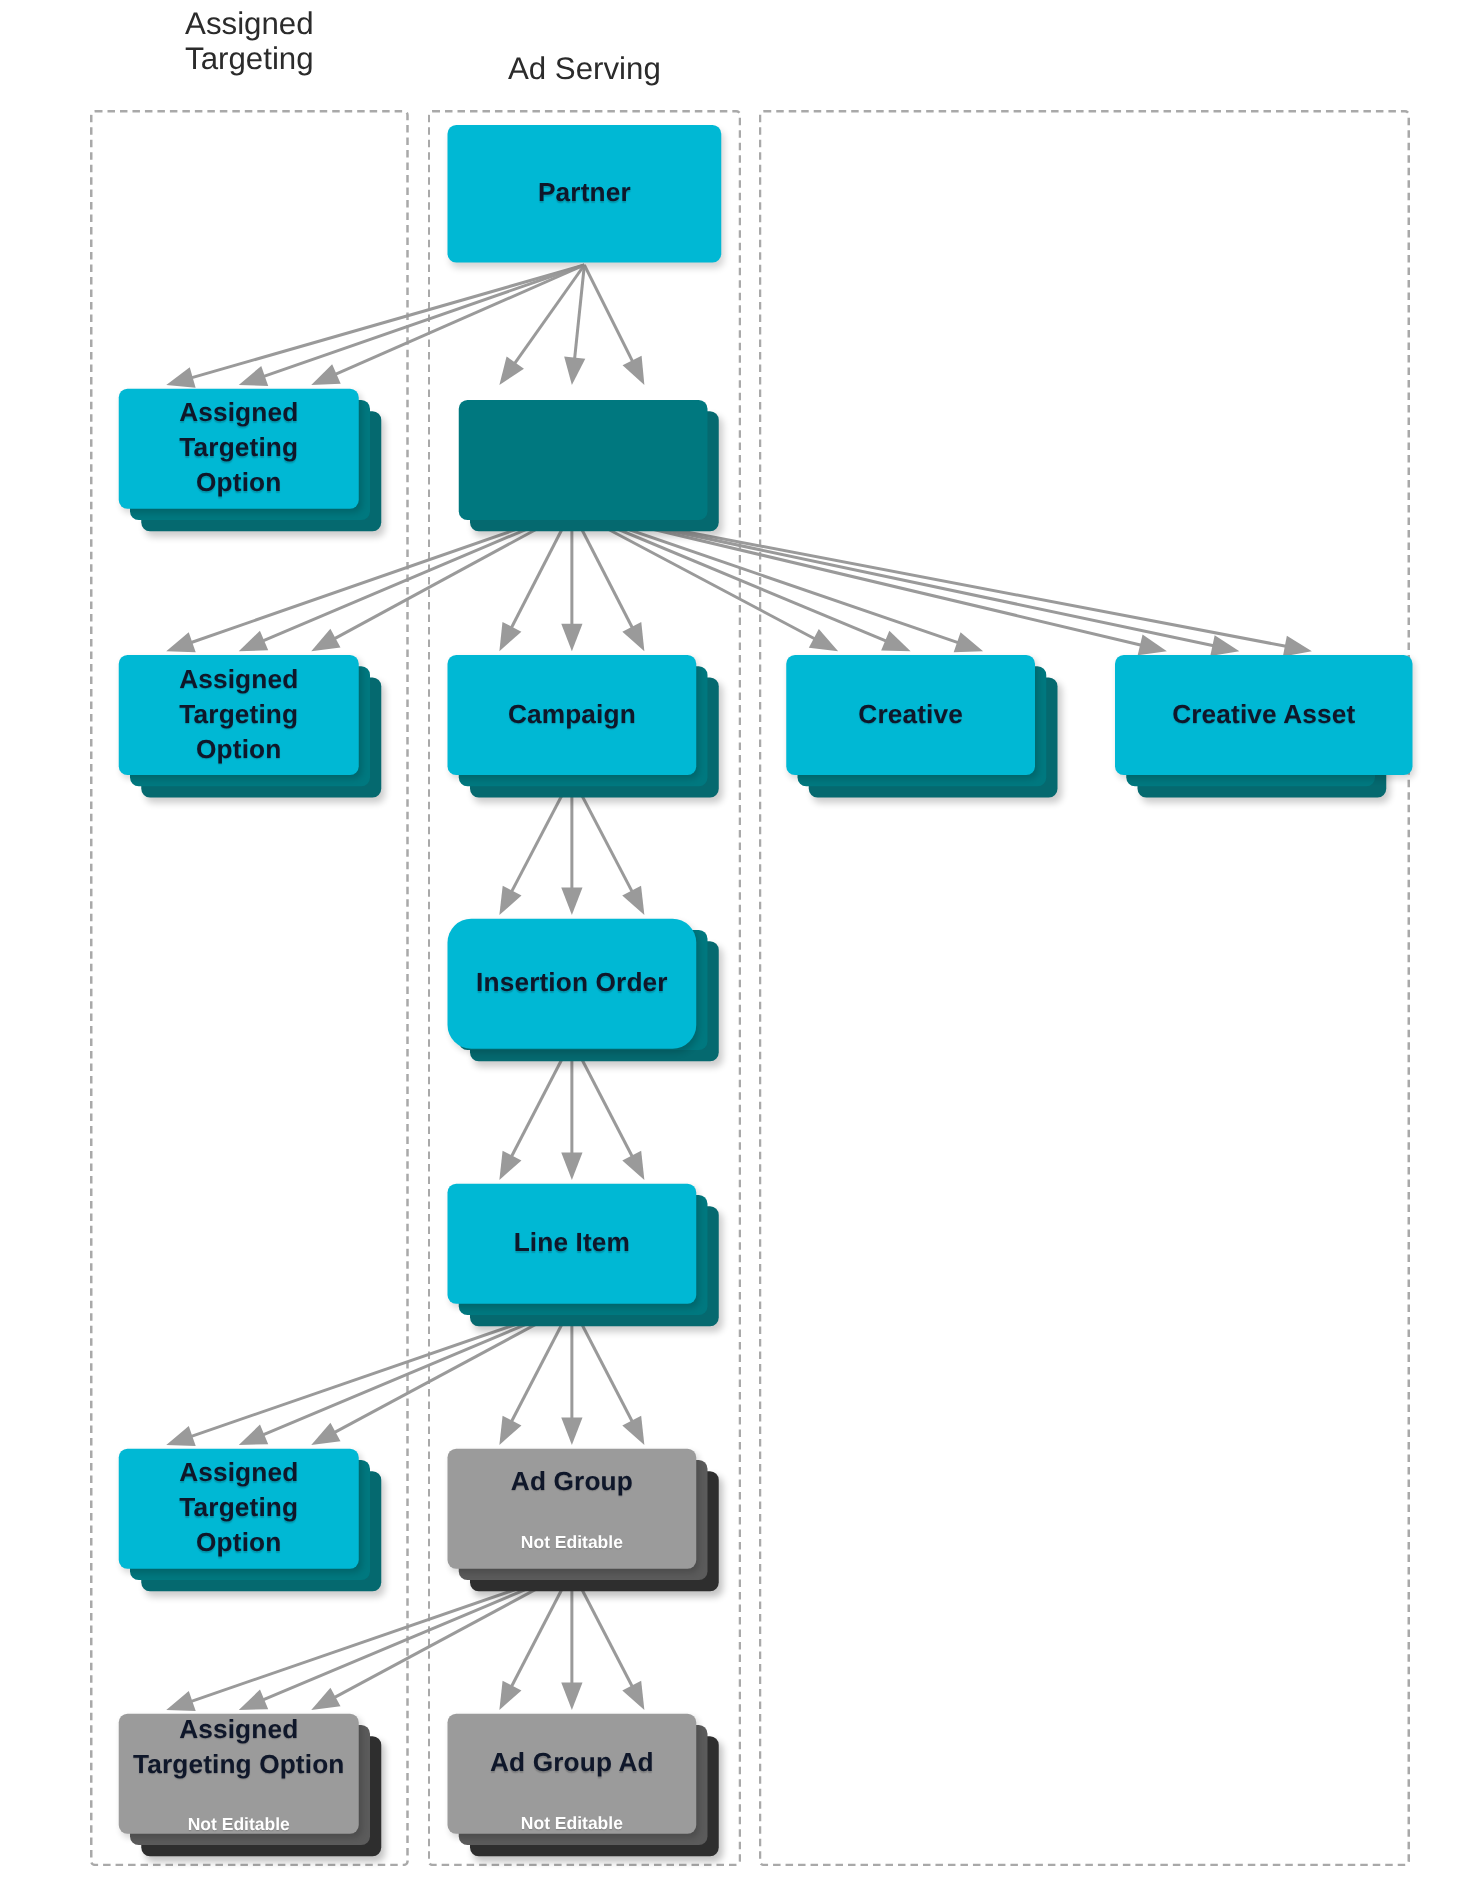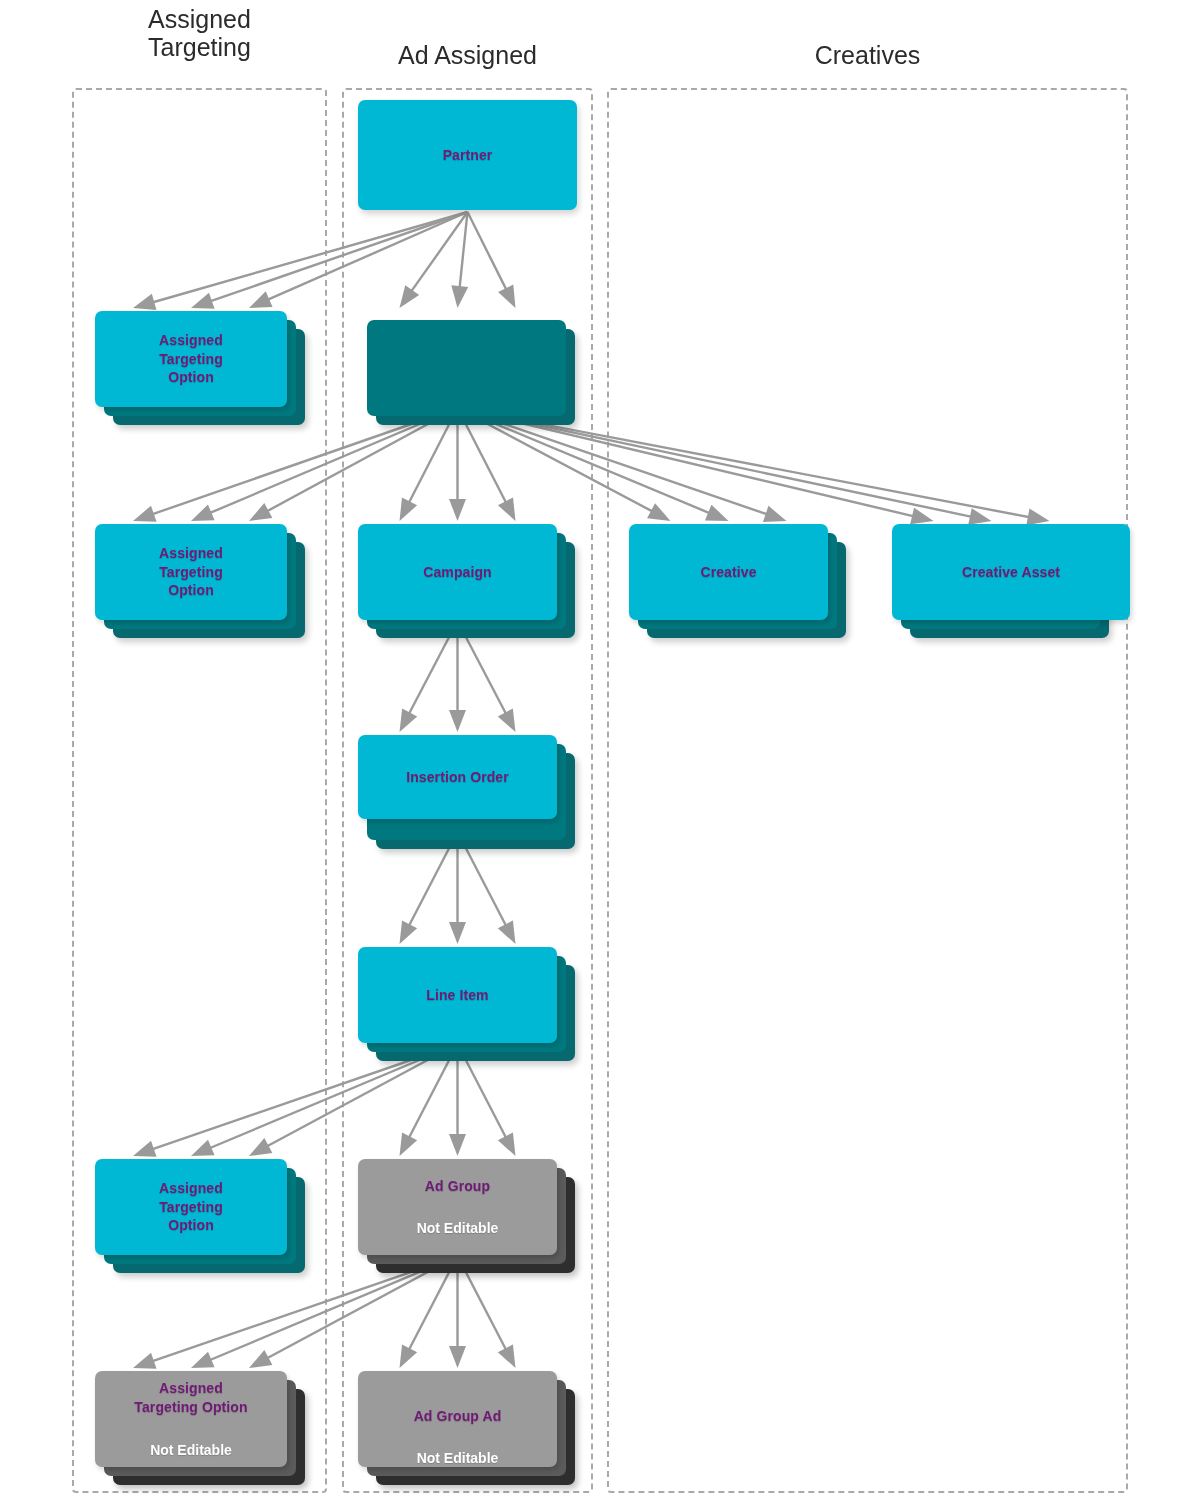--- a/index.html
+++ b/index.html
@@ -23,21 +23,21 @@
           pointer-events:none;}
 
   
   .node{position:absolute;box-sizing:border-box;}
   .card{position:absolute;box-sizing:border-box;border-radius:7px;}
   .card.back2{}
   .card.back1{}
   .card.front{display:flex;flex-direction:column;align-items:center;
               justify-content:center;text-align:center;}
 
-  .card.front .title{color:#701a75;font-weight:bold;font-size:14px;
+  .card.front .title{color:#0f172a;font-weight:bold;font-size:21px;
                      line-height:1.33;letter-spacing:.1px;
                      text-shadow:0 1px 1px rgba(0,0,0,.18);}
   .card.front .sub{color:#ffffff;font-weight:bold;font-size:14px;
                    line-height:1.2;margin-top:14px;
                    text-shadow:0 1px 1px rgba(0,0,0,.18);}
 
   
   .cyan .front{background:#00b8d4;box-shadow:2px 3px 5px rgba(0,0,0,.16);}
   .cyan .back1{background:#00787f;}
   .cyan .back2{background:#05696f;box-shadow:3px 4px 6px rgba(0,0,0,.20);}
@@ -52,24 +52,21 @@
 </head>
 <body>
 
 <div id="stage">
 
   <div class="col-header" id="hdr-0" style="left:62px;top:5px;width:255px;">
       <div>Assigned</div>
       <div>Targeting</div>
     </div>
   <div class="col-header" id="hdr-1" style="left:332px;top:41px;width:251px;">
-      <div>Ad Assigned</div>
-    </div>
-  <div class="col-header" id="hdr-2" style="left:597px;top:41px;width:521px;">
-      <div>Creatives</div>
+      <div>Ad Serving</div>
     </div>
 
   <div class="col-frame" id="frame-0" style="left: 62px; top: 88px; width: 255px; height: 1405px; border-color: rgb(169, 169, 169);"></div>
   <div class="col-frame" id="frame-1" style="left: 332px; top: 88px; width: 251px; height: 1405px; border-color: rgb(169, 169, 169);"></div>
   <div class="col-frame" id="frame-2" style="left: 597px; top: 88px; width: 521px; height: 1405px; border-color: rgb(169, 169, 169);"></div>
 
   <svg id="arrows" width="1184" height="1508" viewBox="0 0 1184 1508">
       <g>
         <line x1="457.5" y1="212" x2="142.22395935019637" y2="302.48280987258937" stroke="#9a9a9a" stroke-width="2.4" stroke-linecap="butt"></line>
         <polygon points="123,308 141.8015494810665,293.76090813601485 146.4911610893655,310.1012735836818" fill="#9a9a9a"></polygon>
@@ -265,21 +262,21 @@
       <div class="node cyan" style="left: 882px; top: 524px; width: 217px; height: 114px;">
         <div class="card back2" style="left: 18px; top: 18px; width: 199px; height: 96px;"></div>
         <div class="card back1" style="left: 9px; top: 9px; width: 199px; height: 96px;"></div>
         <div class="card front" style="left: 0px; top: 0px; width: 238px; height: 96px;">
           <div class="title">Creative Asset</div>
         </div>
       </div>
       <div class="node cyan" style="left: 348px; top: 735px; width: 217px; height: 114px;">
         <div class="card back2" style="left: 18px; top: 18px; width: 199px; height: 96px;"></div>
         <div class="card back1" style="left: 9px; top: 9px; width: 199px; height: 96px;"></div>
-        <div class="card front" style="left: 0px; top: 0px; width: 199px; height: 84px;">
+        <div class="card front" style="left: 0px; top: 0px; width: 199px; height: 104px; border-radius: 19px;">
           <div class="title">Insertion Order</div>
         </div>
       </div>
       <div class="node cyan" style="left: 348px; top: 947px; width: 217px; height: 114px; padding-left: 40px;">
         <div class="card back2" style="left: 18px; top: 18px; width: 199px; height: 96px;"></div>
         <div class="card back1" style="left: 9px; top: 9px; width: 199px; height: 96px;"></div>
         <div class="card front" style="left: 0px; top: 0px; width: 199px; height: 96px;">
           <div class="title">Line Item</div>
         </div>
       </div>

